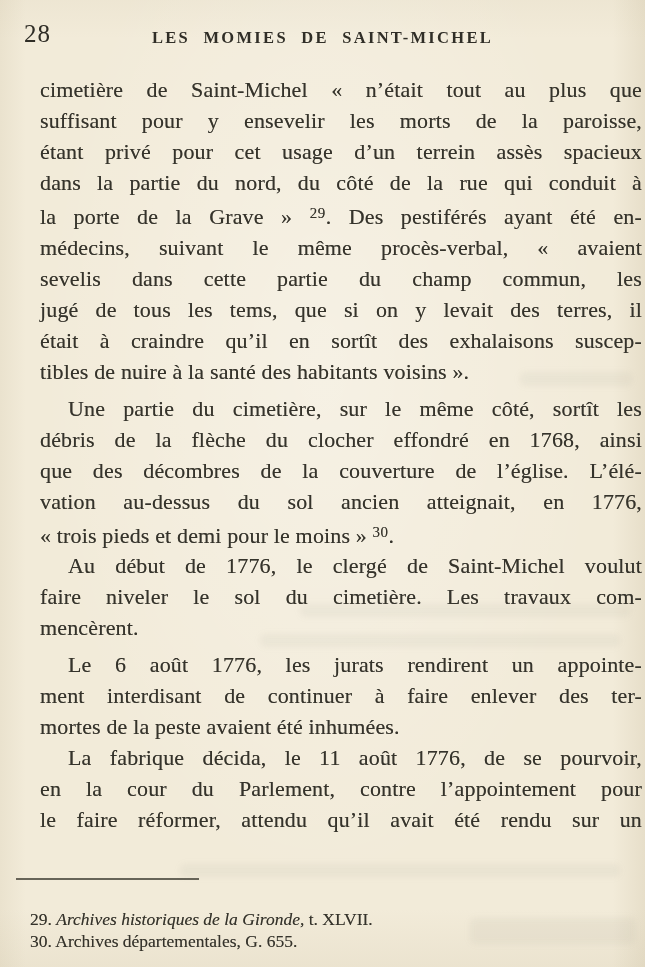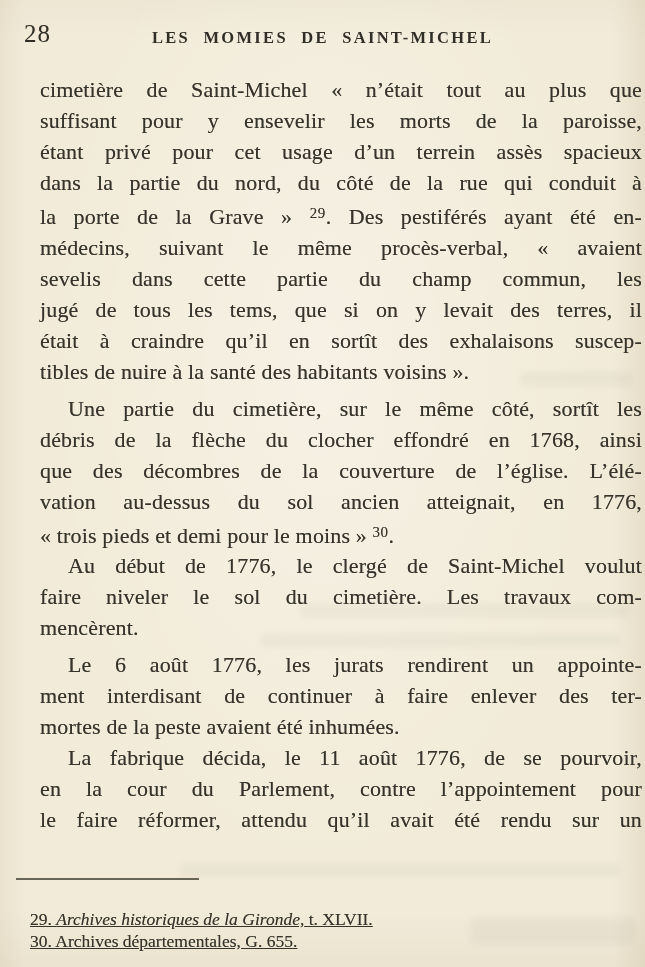--- a/index.html
+++ b/index.html
@@ -52,21 +52,20 @@
   .footnote-rule {
     position: absolute; left: 16px; top: 878px;
     width: 183px; height: 2px;
     background: rgba(64,61,51,0.78);
   }
   .footnotes {
     position: absolute; left: 30px; top: 908px; width: 592px;
     font-size: 17.5px; line-height: 22px;
     color: #35332b;
     text-shadow: 0 0 0.5px rgba(53,51,43,0.5);
-    text-decoration: underline;
   }
   .smudge {
     position: absolute;
     background: rgba(125,132,108,0.07);
     filter: blur(3px);
     border-radius: 6px;
     pointer-events: none;
   }
   .sm1 { left: 520px; top: 372px; width: 112px; height: 14px; }
   .sm2 { left: 300px; top: 604px; width: 330px; height: 13px; }

